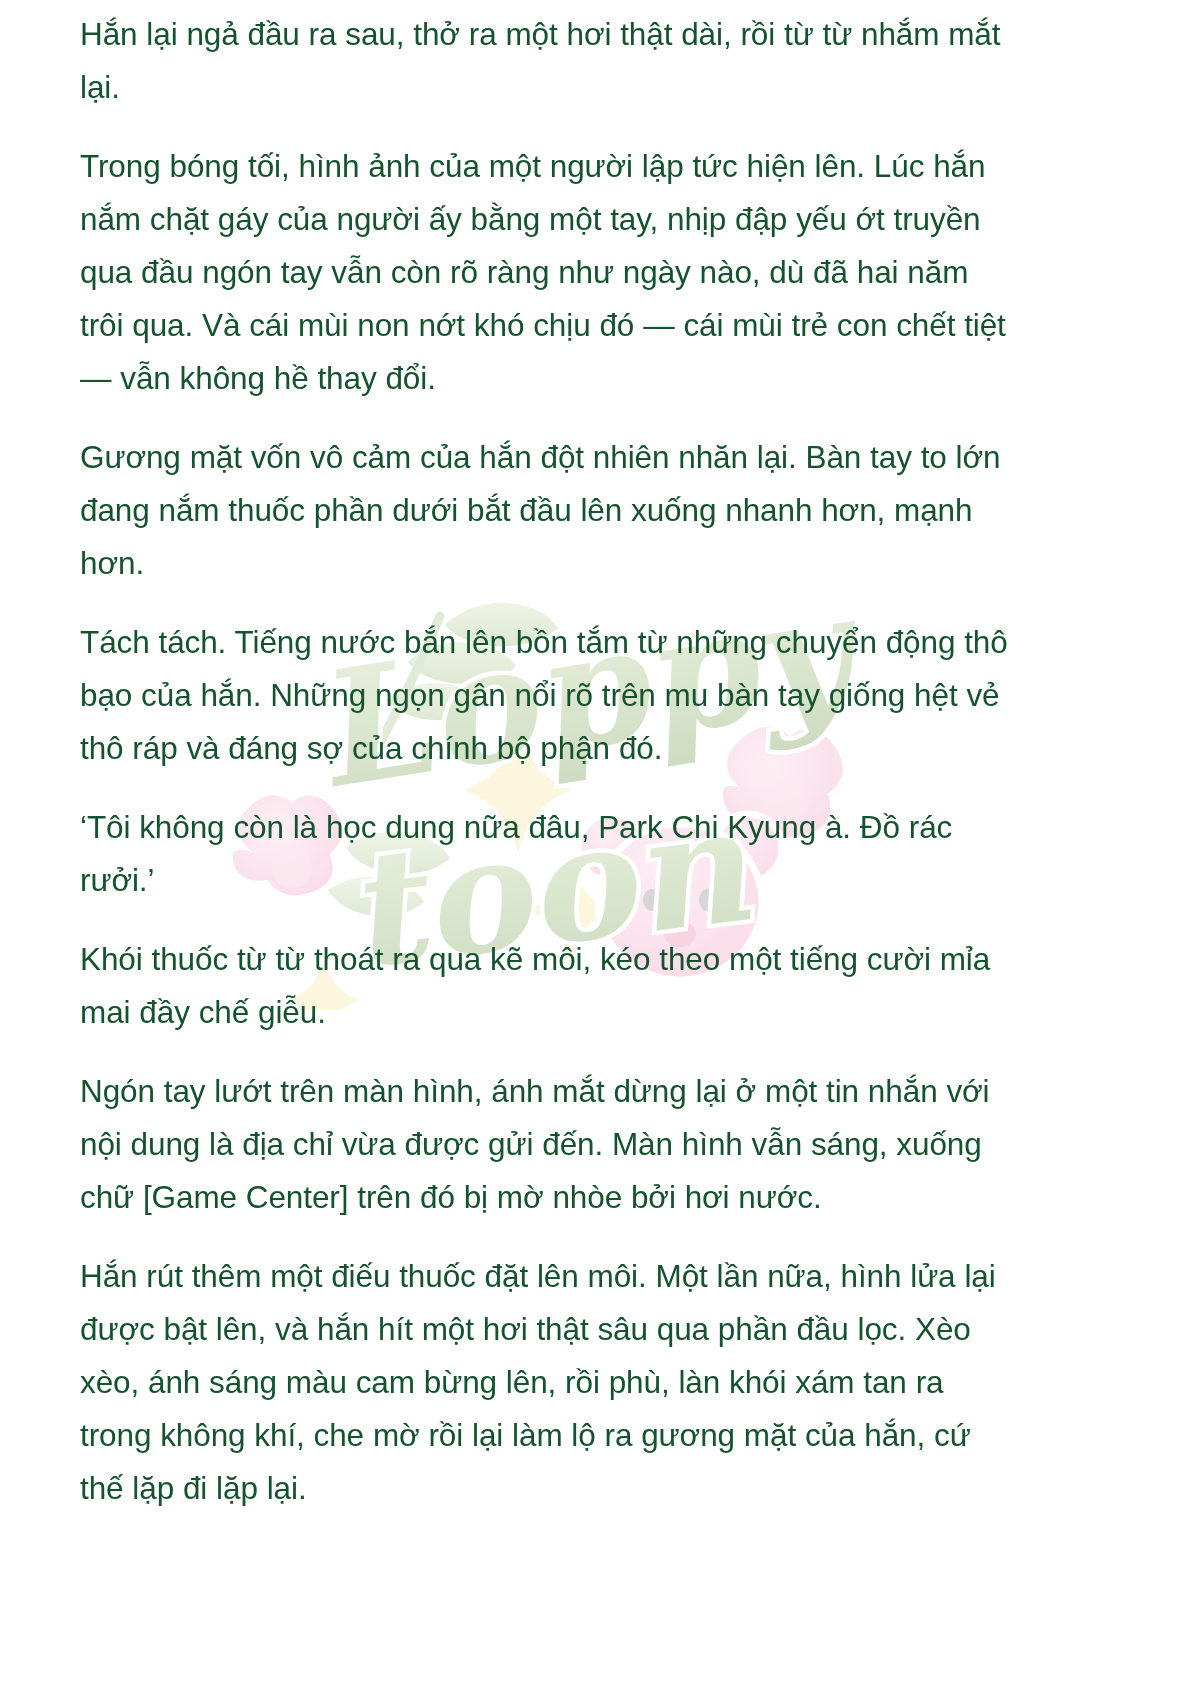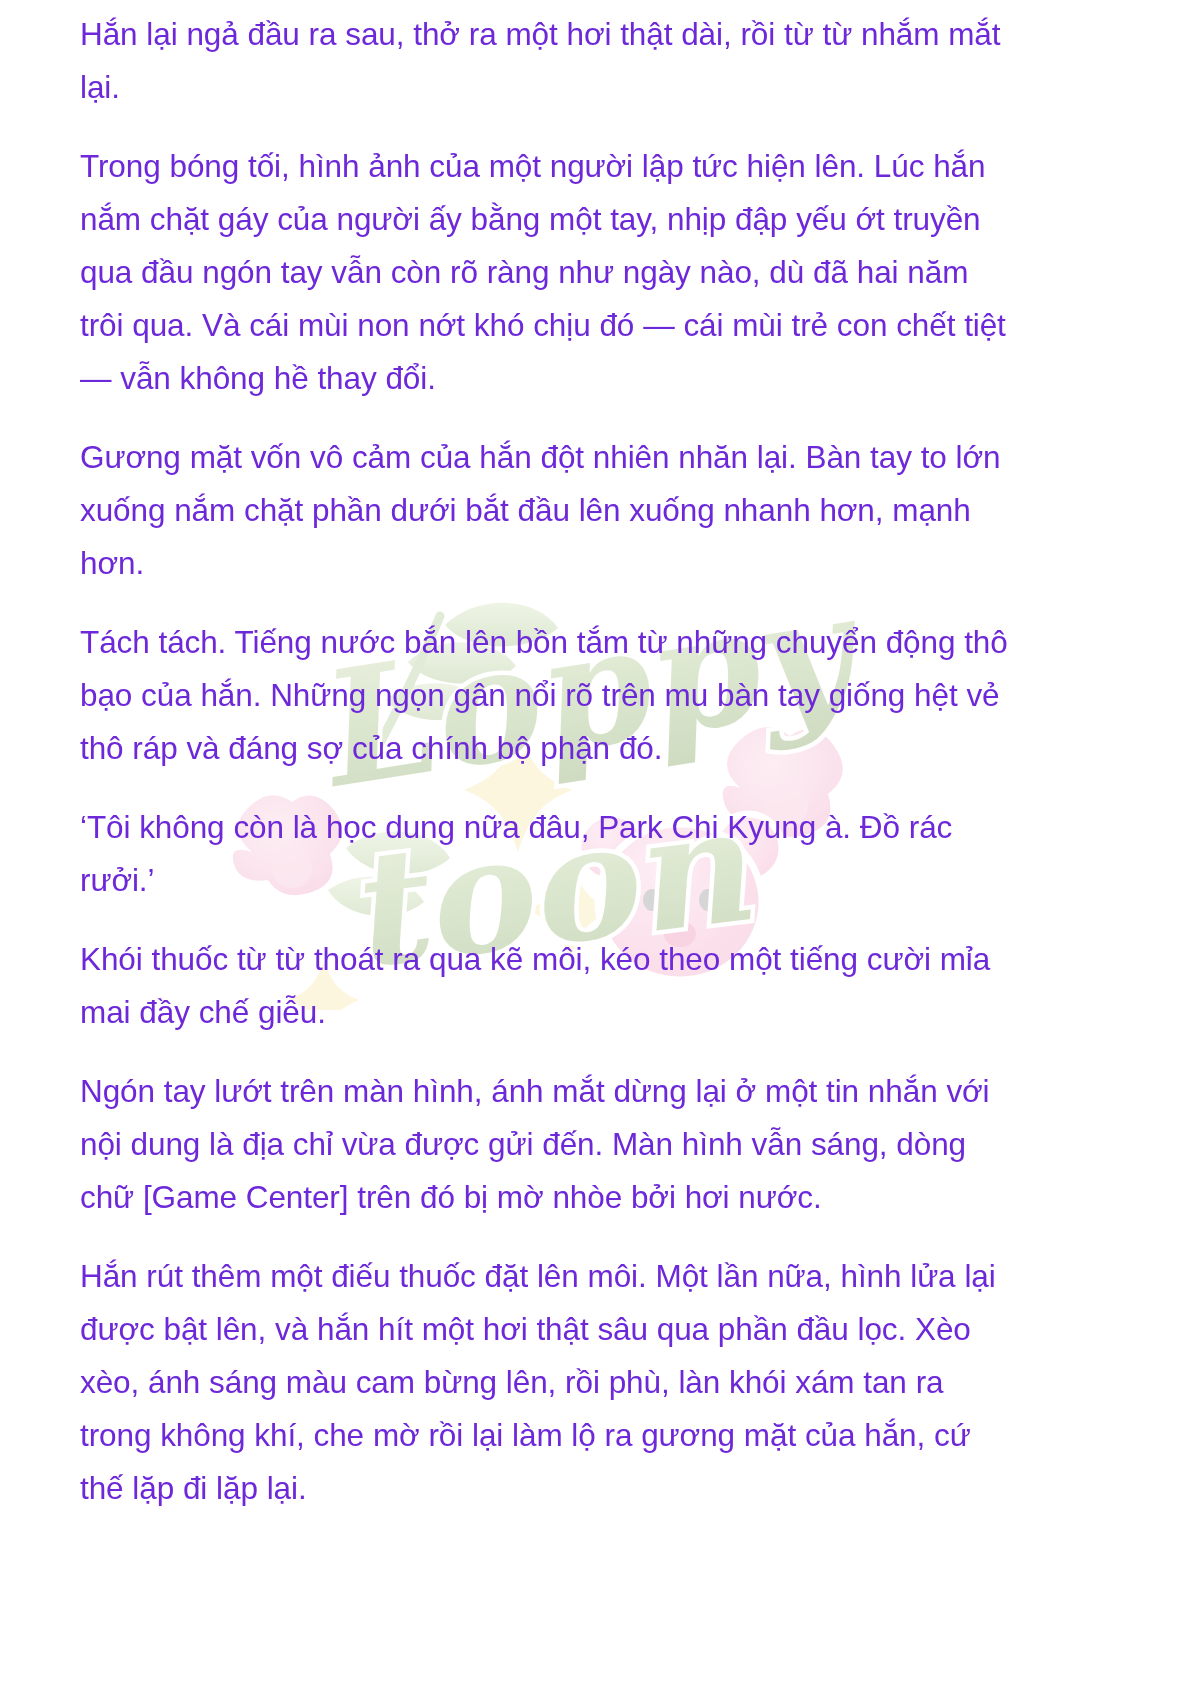--- a/index.html
+++ b/index.html
@@ -41,21 +41,21 @@
     position: absolute;
     left: 80px;
     top: 0;
     width: 932px;
     z-index: 3;
   }
   .para {
     margin: 0 0 26px 0;
     font-size: 31.5px;
     line-height: 53px;
-    color: #6d28d9;
+    color: #14532d;
     letter-spacing: -0.1px;
     font-weight: 400;
     text-align: left;
     word-spacing: 0.2px;
   }
   .para:first-child { margin-top: 8px; }
 </style>
 </head>
 <body>
 
@@ -125,21 +125,21 @@
 
       <g>
         <text x="226" y="376" font-family="'DejaVu Serif', serif" font-size="158" font-style="italic" font-weight="bold" fill="url(#gText)" stroke="#ffffff" stroke-width="9" paint-order="stroke fill" transform="rotate(-7 226 376)">toon</text>
       </g>
     </svg>
   </div>
 
   <div class="content">
     <p class="para">Hắn lại ngả đầu ra sau, thở ra một hơi thật dài, rồi từ từ nhắm mắt lại.</p>
     <p class="para">Trong bóng tối, hình ảnh của một người lập tức hiện lên. Lúc hắn nắm chặt gáy của người ấy bằng một tay, nhịp đập yếu ớt truyền qua đầu ngón tay vẫn còn rõ ràng như ngày nào, dù đã hai năm trôi qua. Và cái mùi non nớt khó chịu đó — cái mùi trẻ con chết tiệt — vẫn không hề thay đổi.</p>
-    <p class="para">Gương mặt vốn vô cảm của hắn đột nhiên nhăn lại. Bàn tay to lớn xuống nắm chặt phần dưới bắt đầu lên xuống nhanh hơn, mạnh hơn.</p>
+    <p class="para">Gương mặt vốn vô cảm của hắn đột nhiên nhăn lại. Bàn tay to lớn đang nắm thuốc phần dưới bắt đầu lên xuống nhanh hơn, mạnh hơn.</p>
     <p class="para">Tách tách. Tiếng nước bắn lên bồn tắm từ những chuyển động thô bạo của hắn. Những ngọn gân nổi rõ trên mu bàn tay giống hệt vẻ thô ráp và đáng sợ của chính bộ phận đó.</p>
     <p class="para">‘Tôi không còn là học dung nữa đâu, Park Chi Kyung à. Đồ rác rưởi.’</p>
     <p class="para">Khói thuốc từ từ thoát ra qua kẽ môi, kéo theo một tiếng cười mỉa mai đầy chế giễu.</p>
-    <p class="para">Ngón tay lướt trên màn hình, ánh mắt dừng lại ở một tin nhắn với nội dung là địa chỉ vừa được gửi đến. Màn hình vẫn sáng, dòng chữ [Game Center] trên đó bị mờ nhòe bởi hơi nước.</p>
+    <p class="para">Ngón tay lướt trên màn hình, ánh mắt dừng lại ở một tin nhắn với nội dung là địa chỉ vừa được gửi đến. Màn hình vẫn sáng, xuống chữ [Game Center] trên đó bị mờ nhòe bởi hơi nước.</p>
     <p class="para">Hắn rút thêm một điếu thuốc đặt lên môi. Một lần nữa, hình lửa lại được bật lên, và hắn hít một hơi thật sâu qua phần đầu lọc. Xèo xèo, ánh sáng màu cam bừng lên, rồi phù, làn khói xám tan ra trong không khí, che mờ rồi lại làm lộ ra gương mặt của hắn, cứ thế lặp đi lặp lại.</p>
   </div>
 
 </div>
 
 </body></html>

